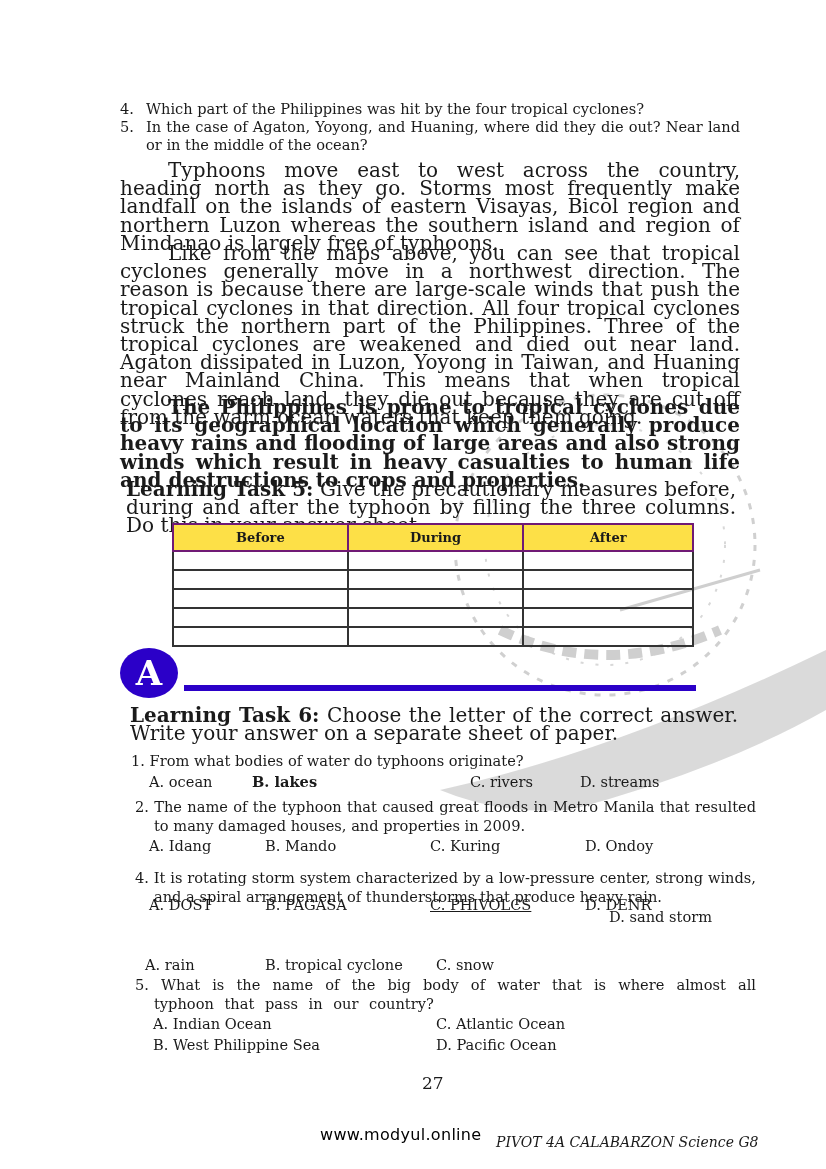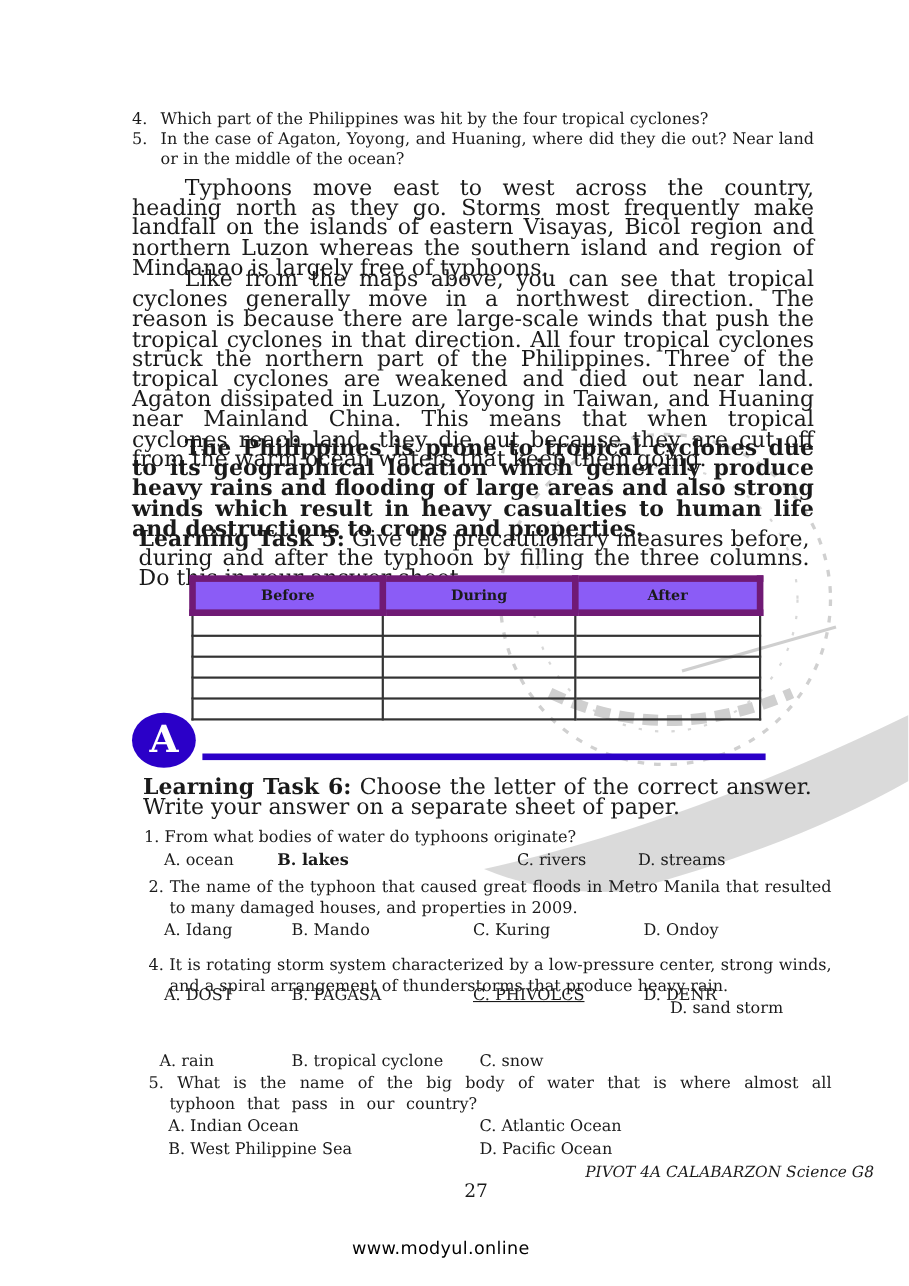--- a/index.html
+++ b/index.html
@@ -16,34 +16,34 @@
   .indent { text-indent:48px; }
 
   .ol-item { position:absolute; left:120px; width:620px; font-size:14.6px; line-height:18.2px; }
   .ol-num { position:absolute; left:0; top:0; }
   .ol-text { position:absolute; left:26px; right:0; top:0; }
 
   .task-label { font-weight:bold; }
 
   table.task-table { position:absolute; left:172px; top:523px; width:522px; border-collapse:collapse;
                      font-size:13px; }
-  table.task-table th { background:#8b5cf6; border:6px solid #701a75; height:17px; font-weight:bold;
+  table.task-table th { background:#fde047; border:2px solid #701a75; height:17px; font-weight:bold;
                         font-family:"DejaVu Serif", serif; padding:4px; }
   table.task-table td { border:2px solid #333; height:17px; padding:0; background:transparent; }
 
   .badge { position:absolute; left:120px; top:648px; width:58px; height:50px; border-radius:50%;
            background:#2b00c8; color:#fff; font-weight:bold; font-size:34px; line-height:50px; text-align:center;
            font-family:"DejaVu Serif", serif; }
   .bar { position:absolute; left:184px; top:685px; width:512px; height:6px; background:#2b00c8; }
 
   .q { position:absolute; font-size:14.6px; line-height:18.6px; }
   .opt { position:absolute; font-size:14.6px; line-height:18px; white-space:nowrap; }
 
   .footer-page { position:absolute; left:422px; top:1073px; font-size:17px; }
-  .footer-title { position:absolute; left:496px; top:1058px; font-size:14px; font-style:italic;margin-left:36px; }
+  .footer-title { position:absolute; left:496px; top:1134px; font-size:14px; font-style:italic; }
   .site { position:absolute; left:320px; top:1125px; font-size:16px; color:#000000;
           font-family:"DejaVu Sans", "Liberation Sans", sans-serif; letter-spacing:0.3px; }
 </style>
 </head>
 <body>
 
 <div class="page">
 
   <svg class="seal" viewBox="0 0 330 330">
     <circle cx="165" cy="165" r="150" fill="none" stroke="#d0d0d0" stroke-width="3" stroke-dasharray="6 9"></circle>

